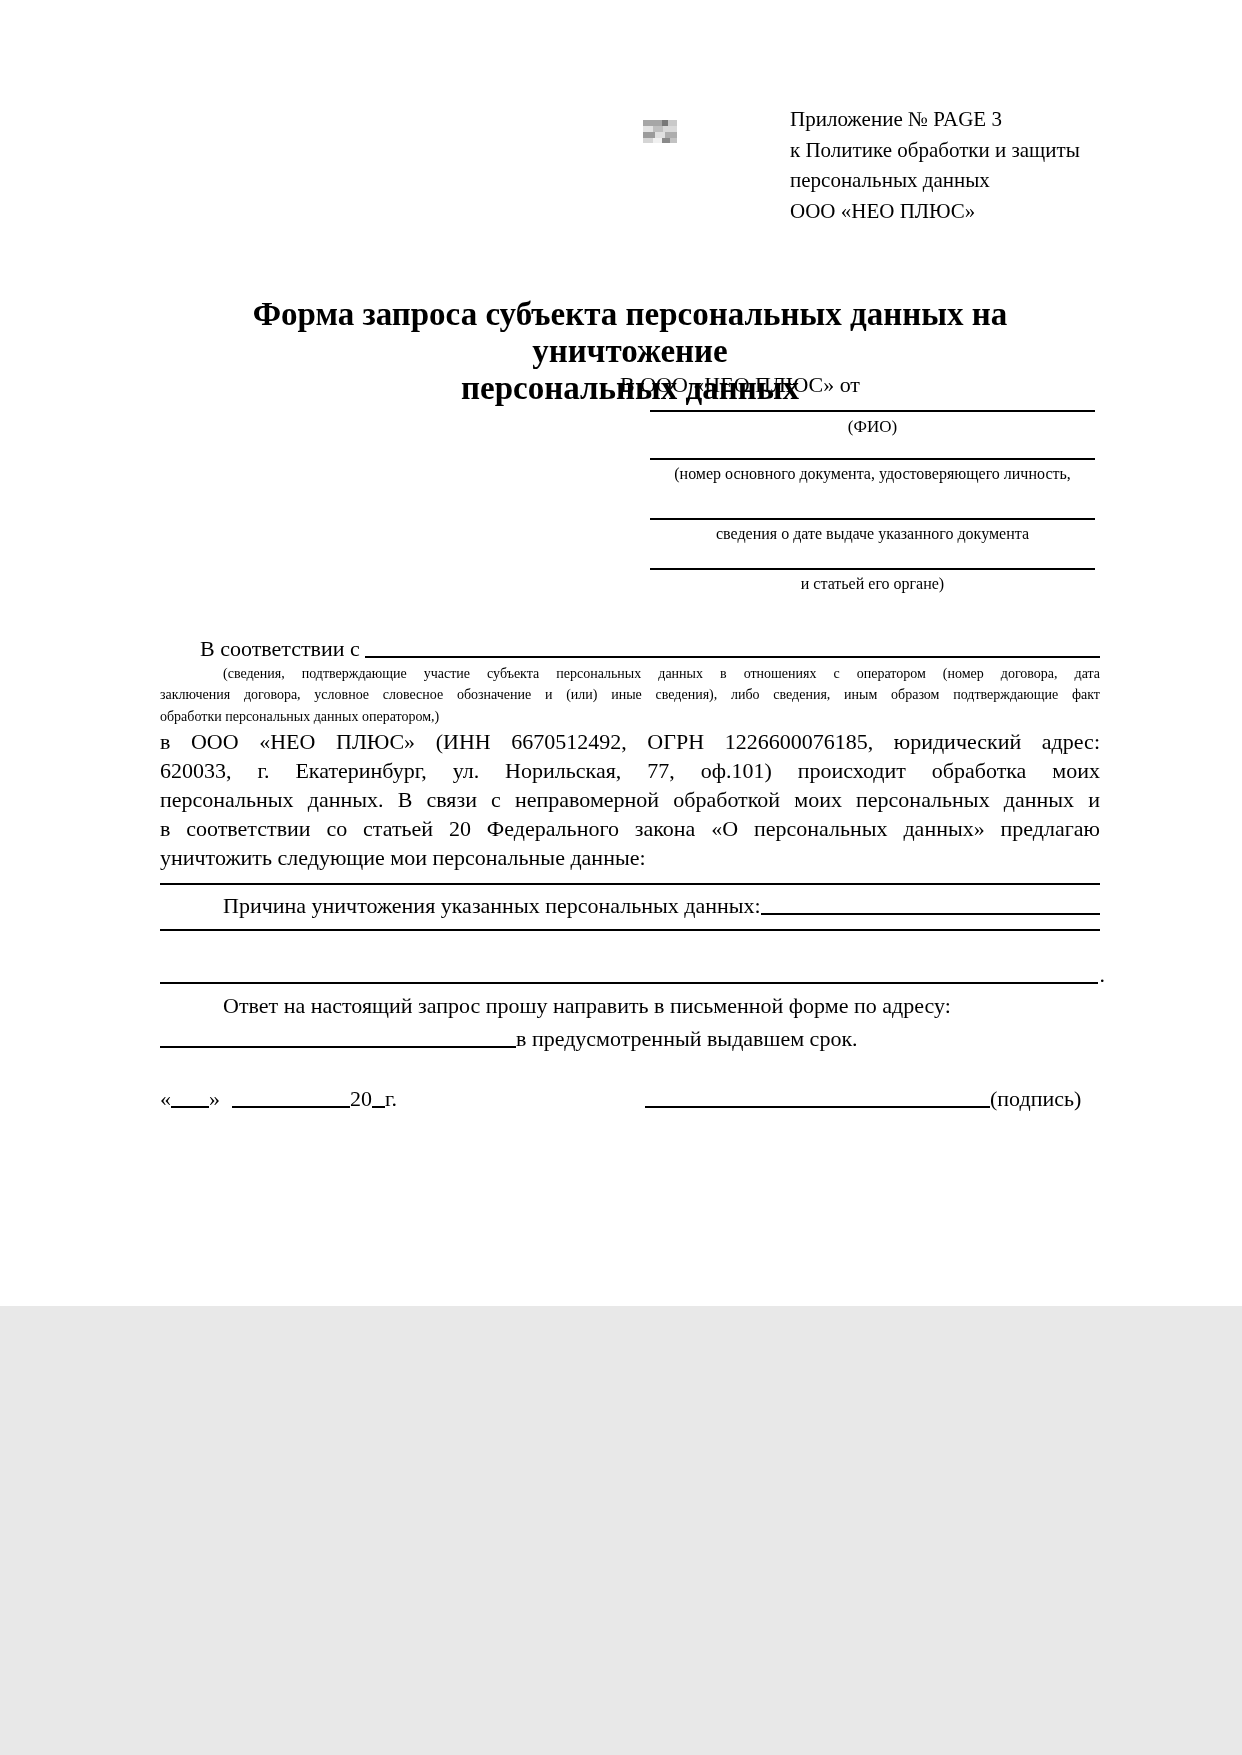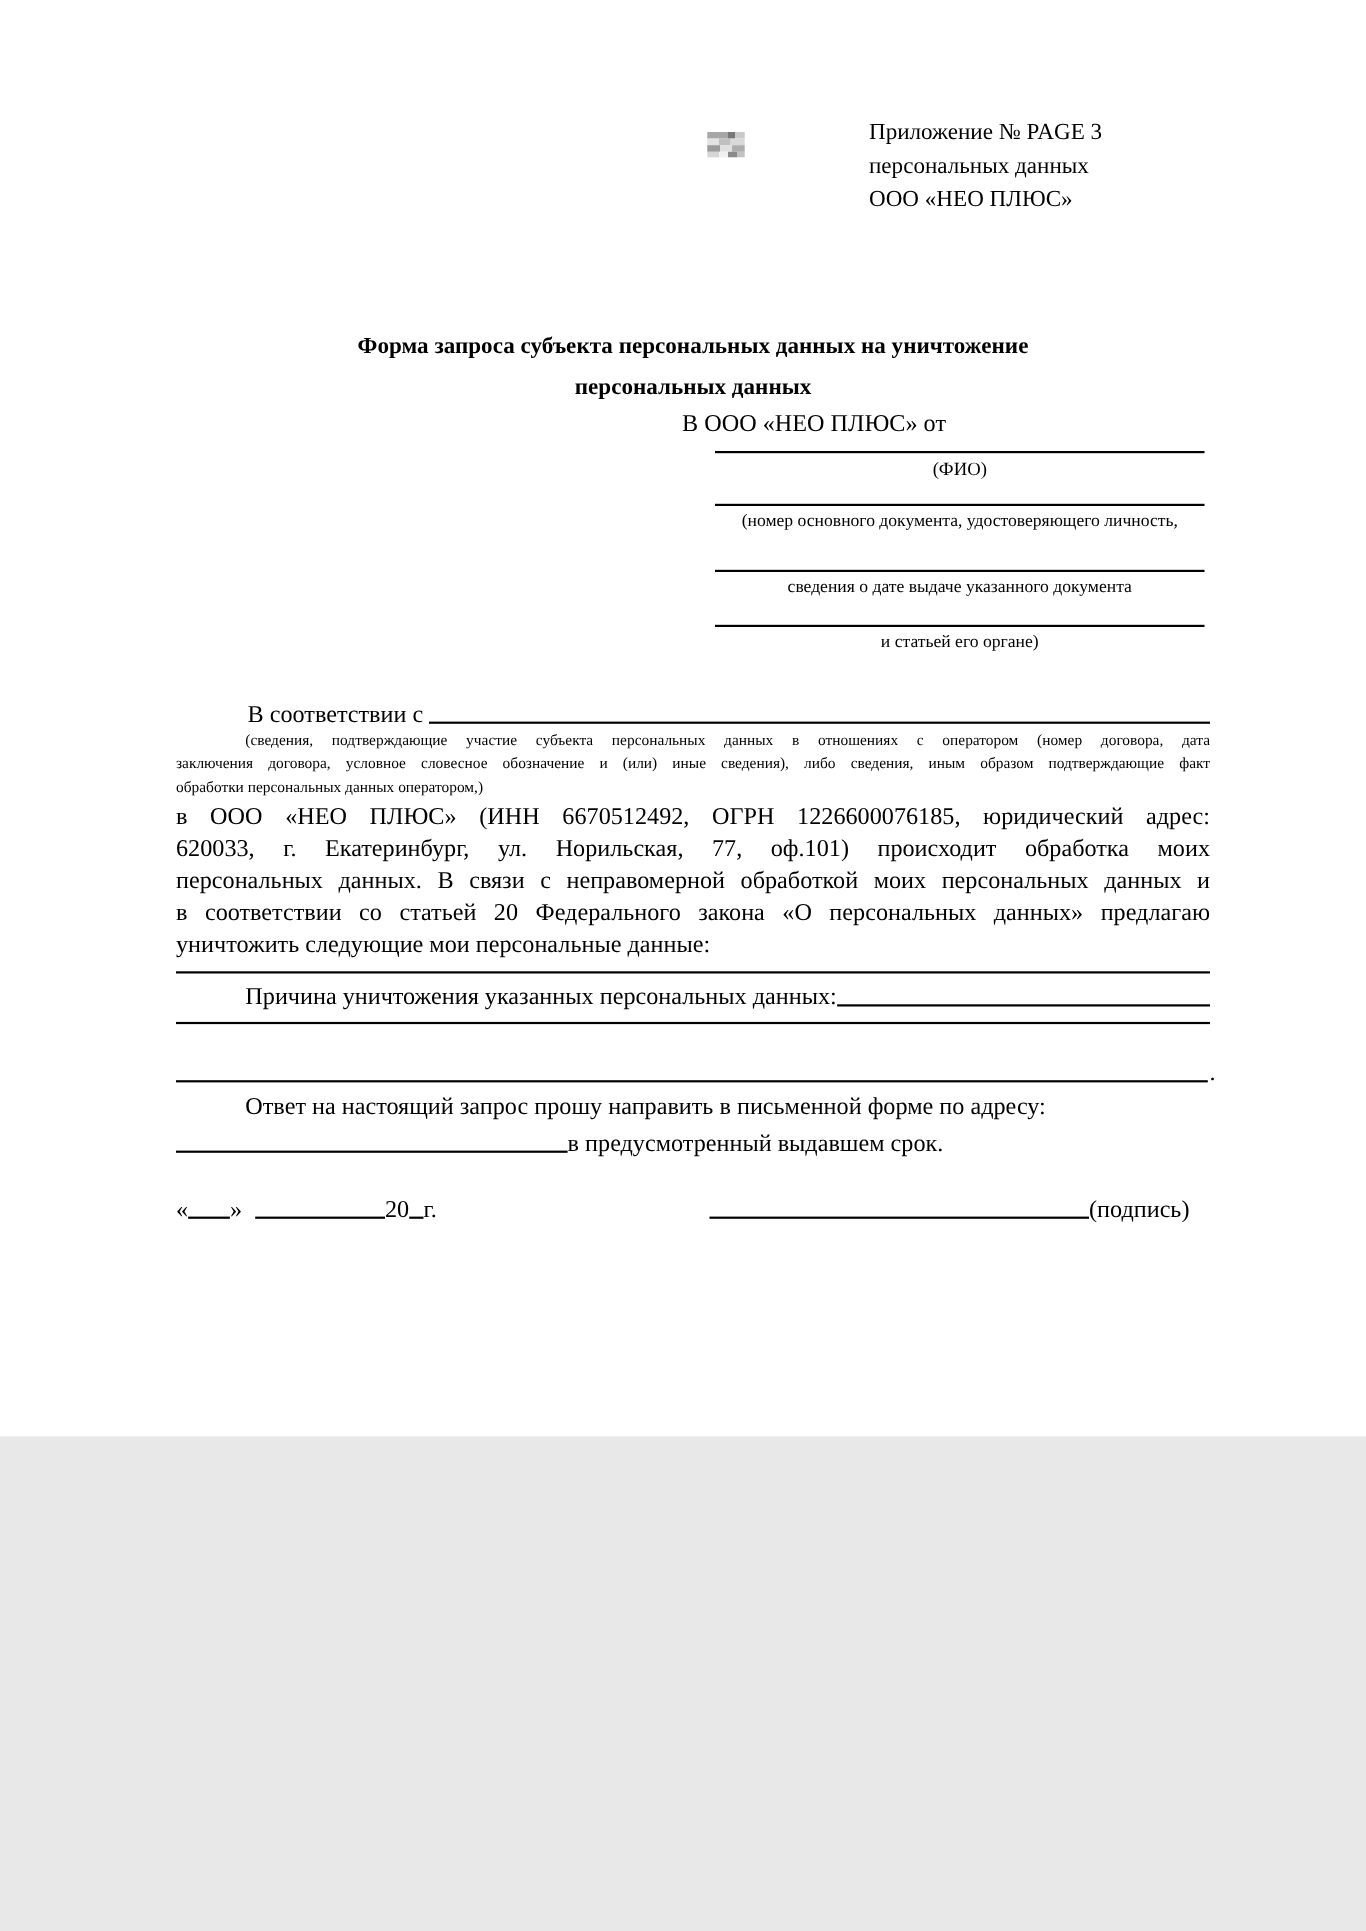--- a/index.html
+++ b/index.html
@@ -20,36 +20,36 @@
 
   
   .artifact { left: 643px; top: 120px; width: 34px; height: 23px; }
   .artifact div { width: 100%; }
   .as1 { height: 6px; background: linear-gradient(90deg,#a6a6a6 0 55%,#787878 55% 75%,#c9c9c9 75%); }
   .as2 { height: 6px; background: linear-gradient(90deg,#e3e3e3 0 30%,#bfbfbf 30% 60%,#d9d9d9 60%); }
   .as3 { height: 6px; background: linear-gradient(90deg,#9b9b9b 0 35%,#e0e0e0 35% 65%,#adadad 65%); }
   .as4 { height: 5px; background: linear-gradient(90deg,#d5d5d5 0 30%,#f0f0f0 30% 55%,#8a8a8a 55% 80%,#c2c2c2 80%); }
 
   .title { left: 160px; top: 296px; width: 940px; text-align: center;
-           font-weight: bold; font-size: 21px; line-height: 37px; }
+           font-weight: bold; font-size: 33px; line-height: 37px; }
 
   .addressee { left: 540px; top: 372px; width: 400px; text-align: center; font-size: 22px; }
 
   
   .field { left: 650px; width: 445px; }
   .field .hr { border-top: 2.5px solid #000; height: 0; }
   .field .cap { text-align: center; margin-top: 5px; font-size: 16px; }
   .cap-lg { font-size: 17px !important; }
 
   .row { display: flex; align-items: flex-end; }
   .grow-line { flex: 1; border-bottom: 2.5px solid #000; margin-bottom: 4px; }
   .fix-line { border-bottom: 2.5px solid #000; margin-bottom: 4px; }
 
   .accordance { left: 160px; top: 632px; width: 940px; height: 30px; font-size: 22px; }
-  .accordance .lead { margin-left: 65px; white-space: pre; }
+  .accordance .lead { margin-left: 40px; white-space: pre; }
 
   .note { left: 160px; top: 663px; width: 940px; font-size: 14px; line-height: 21.3px; }
   .note .just { text-align: justify; text-align-last: justify; }
   .note .ind { padding-left: 63px; }
 
   .bodytxt { left: 160px; top: 727px; width: 940px; font-size: 22px; line-height: 29px; }
   .bodytxt .just { text-align: justify; text-align-last: justify; }
 
   .blank-rule { left: 160px; width: 940px; border-top: 2.5px solid #000; height: 0; }
 
@@ -78,20 +78,21 @@
 
   <div class="abs artifact">
     <div class="as1"></div>
     <div class="as2"></div>
     <div class="as3"></div>
     <div class="as4"></div>
   </div>
 
   <div class="abs header">
     <div>Приложение №  PAGE 3</div>
+    <div>к Политике обработки и защиты</div>
     <div>персональных данных</div>
     <div>ООО «НЕО ПЛЮС»</div>
   </div>
 
   <div class="abs title">
     <div>Форма запроса субъекта персональных данных на уничтожение</div>
     <div>персональных данных</div>
   </div>
 
   <div class="abs addressee">В ООО «НЕО ПЛЮС» от</div>

